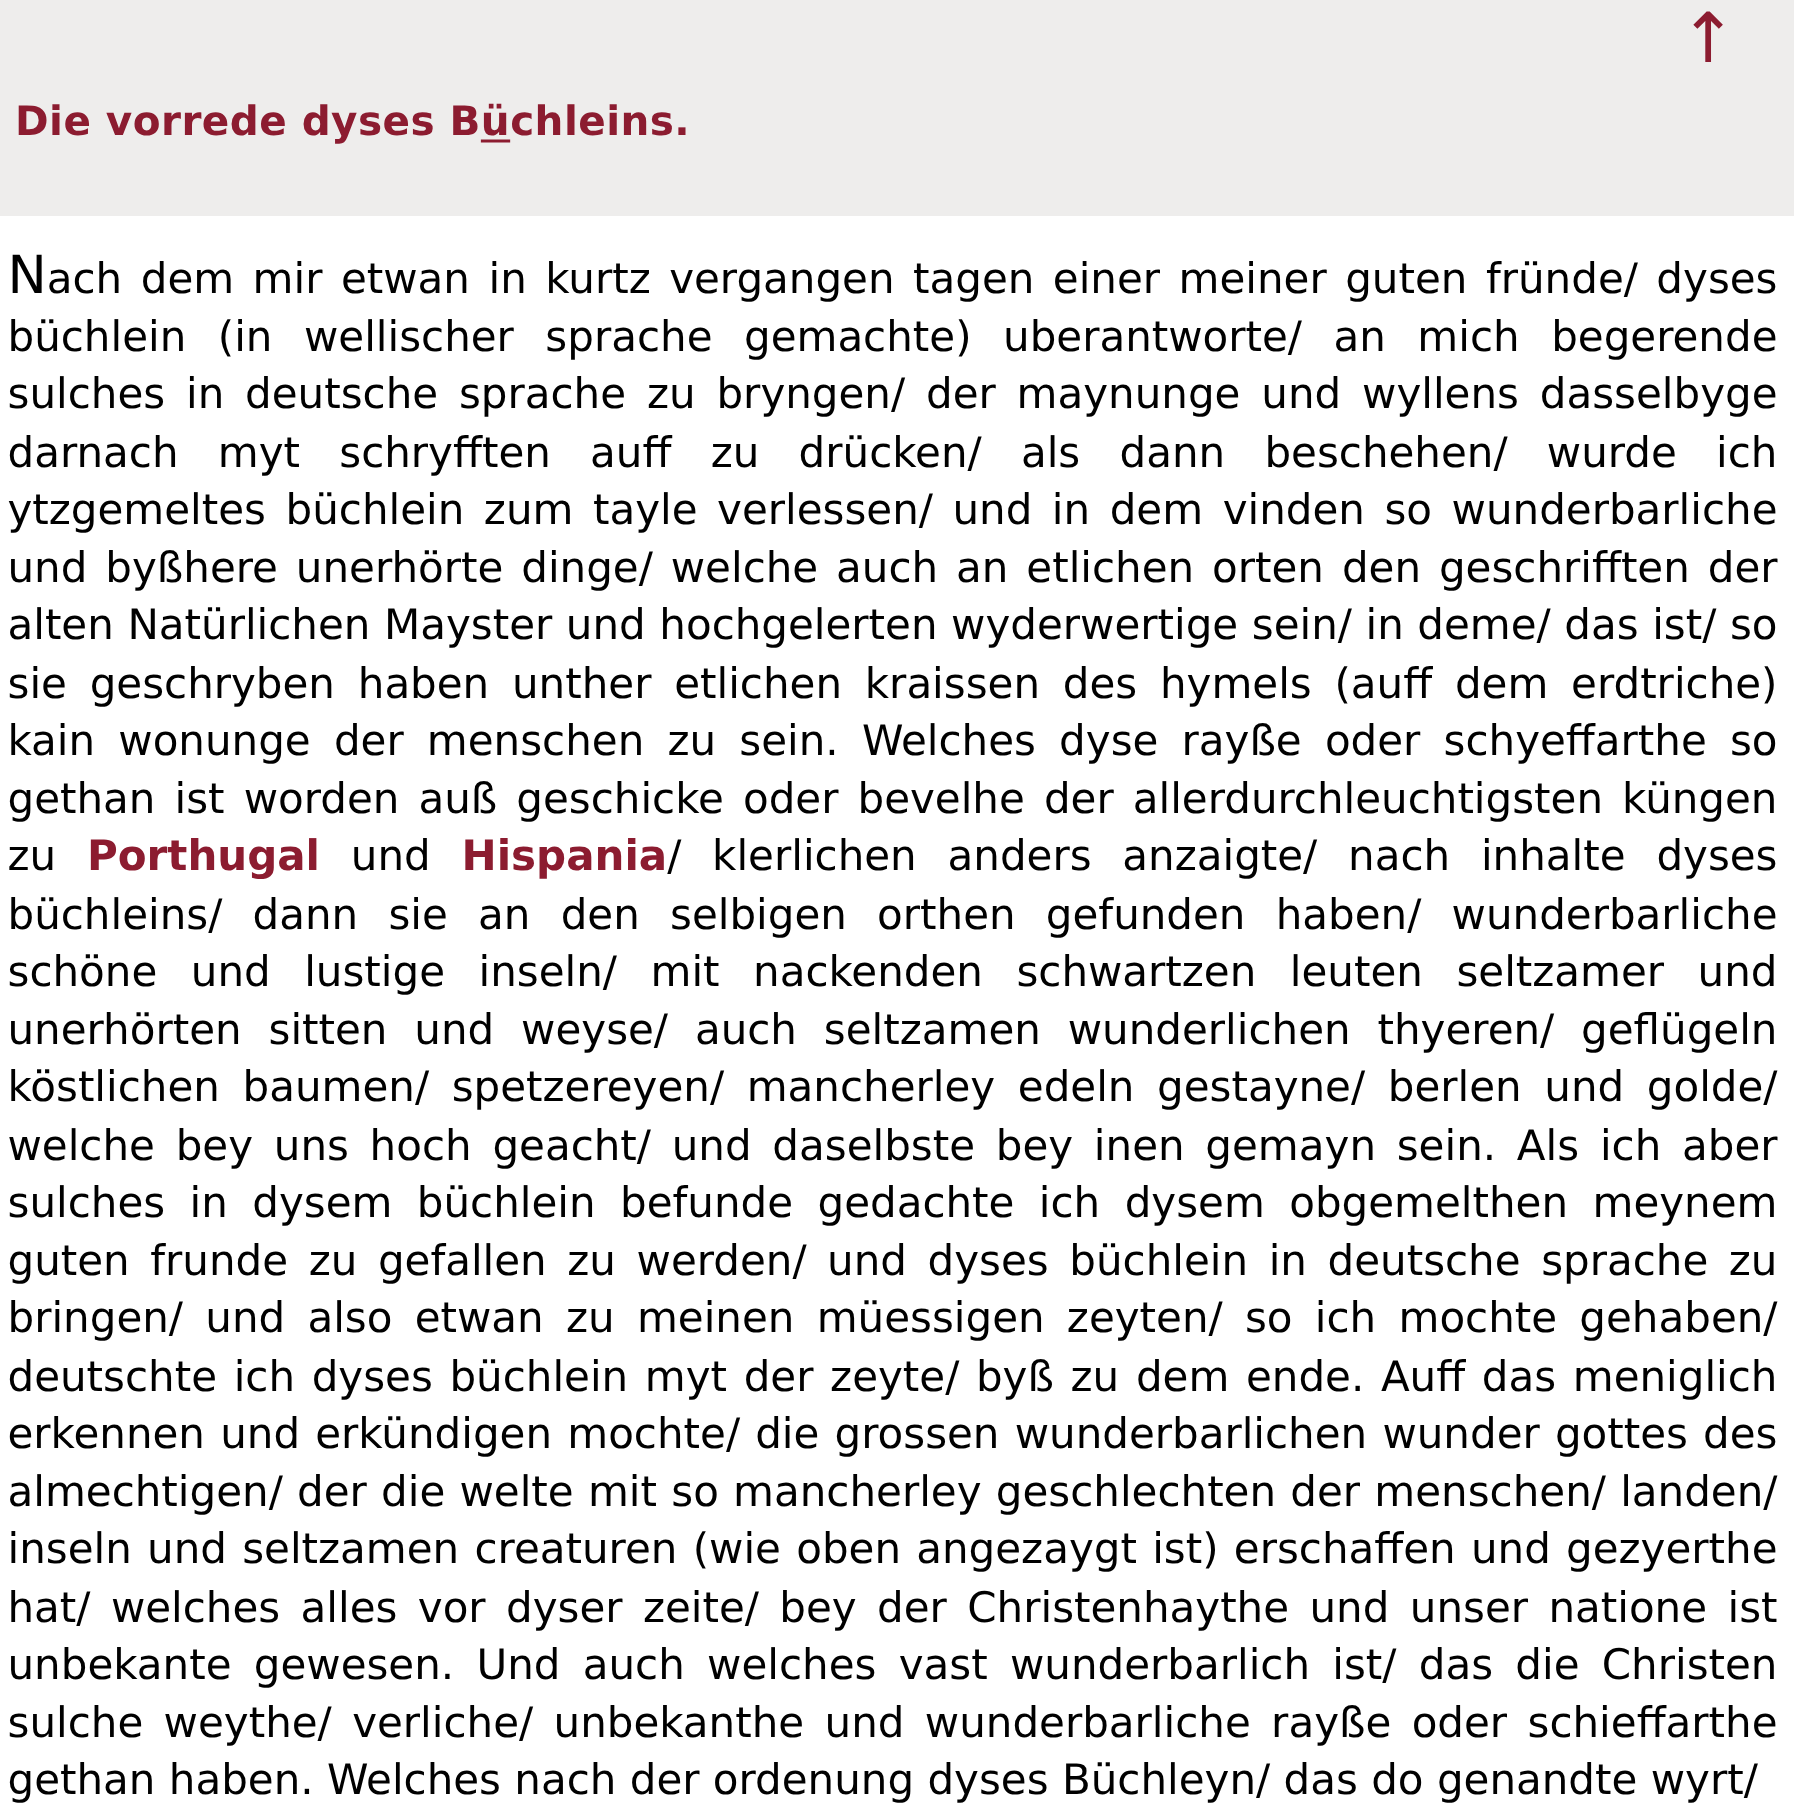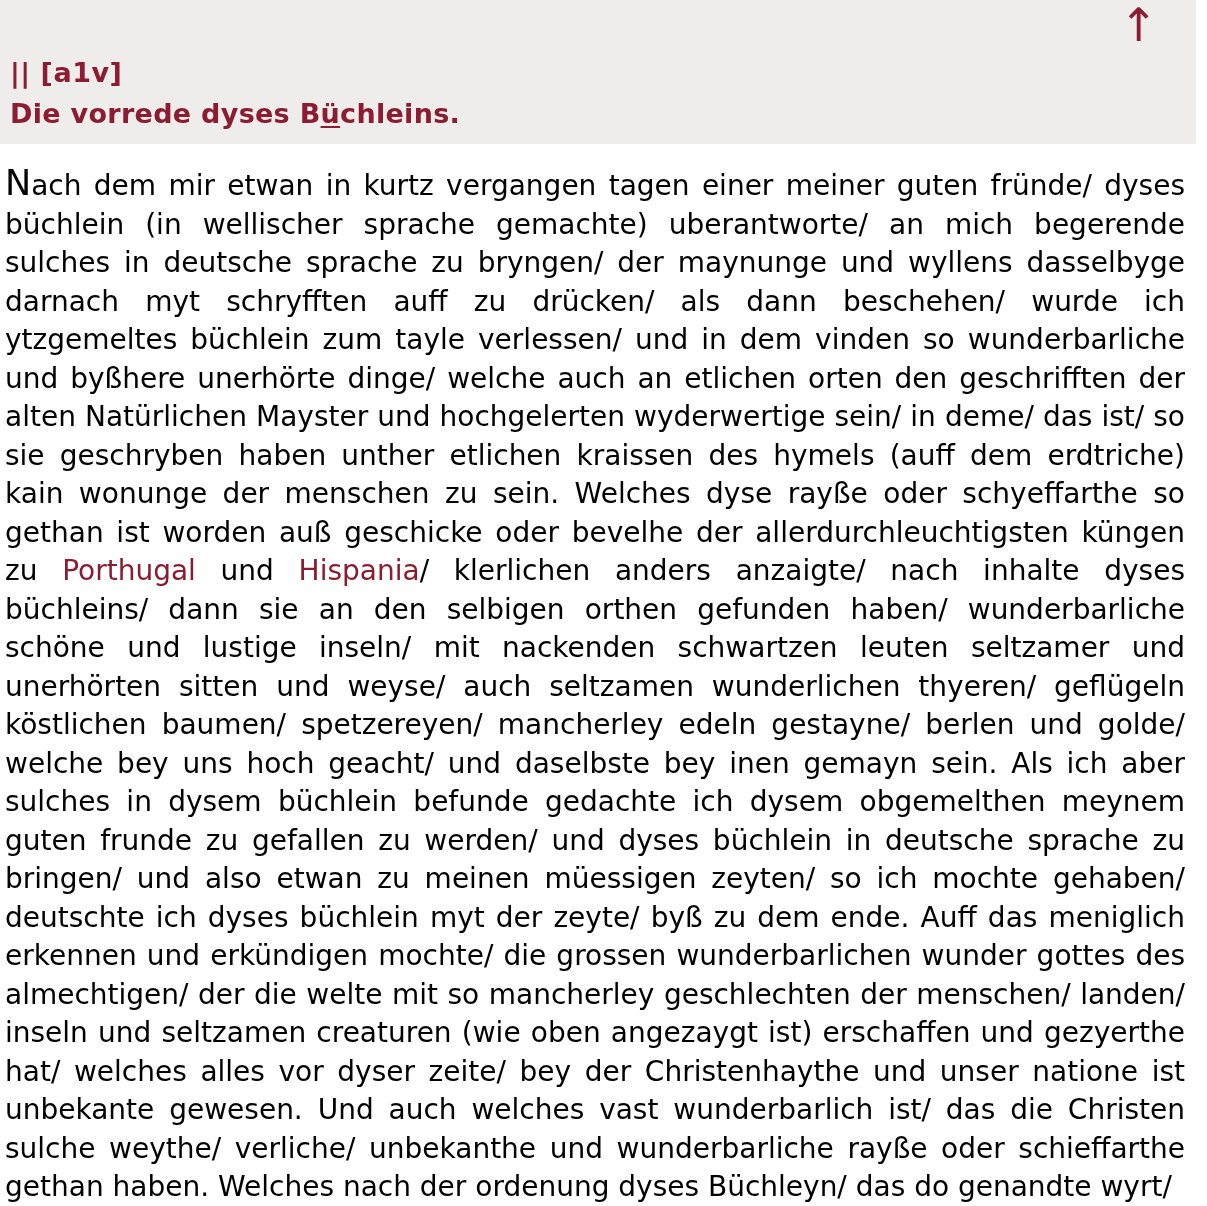--- a/index.html
+++ b/index.html
@@ -34,25 +34,24 @@
     font-size:27px;line-height:1.2;letter-spacing:0.3px;
   }
   .title .u{text-decoration:underline;text-underline-offset:3px;}
   .body-text{
     margin:23px 22px 0 5px;
     text-align:justify;
     font-size:28px;line-height:38.5px;
   }
   .seg-n{font-style:normal;}
   .seg-i{}
-  .seg-a{color:var(--accent);text-decoration:none;cursor:pointer;}
+  .seg-a{color:var(--accent);text-decoration:none;cursor:pointer;font-weight:bold;}
   .seg-init{font-size:35px;line-height:0;}
 </style>
 </head>
 <body>
 
 <div class="header">
   <div class="back-top">↑</div>
-  <div class="marker">|| [a1v]</div>
   <h1 class="title"><span>Die vorrede dyses B</span><span class="u">ü</span><span>chleins.</span></h1>
 </div>
 
 <p class="body-text"><span class="seg-init">N</span><span class="seg-n">ach dem mir etwan in kurtz vergang</span><span class="seg-i">en</span><span class="seg-n"> tagen einer meiner gut</span><span class="seg-i">en</span><span class="seg-n"> fründe/ dyses büchlein (in wellischer sprache gemachte) uberantworte/ an mich beger</span><span class="seg-i">en</span><span class="seg-n">de sulches in deutsche sprache zu bryngen/ der maynunge und wyllens dasselbyge darnach myt schryfften auff zu drücken/ als da</span><span class="seg-i">nn</span><span class="seg-n"> beschehen/ wurde ich ytzgemeltes büchlein zum tayle verlessen/ und in de</span><span class="seg-i">m</span><span class="seg-n"> vinden so wunderbarliche und byßhere unerhörte dinge/ welche auch an etlichen orten den geschrifften der alten Natürlichen Mayster und hochgelerten wyderwertige sein/ in deme/ das ist/ so sie geschryben haben unther etlichen kraissen des hymels (auff de</span><span class="seg-i">m</span><span class="seg-n"> erdtriche) kain wonunge der menschen zu sein. Welches dyse rayße oder schyeffarthe so gethan ist worden auß geschicke oder bevelhe der allerdurchleuchtigsten küngen zu </span><a class="seg-a" href="#">Porthugal</a><span class="seg-n"> und </span><a class="seg-a" href="#">Hispania</a><span class="seg-n">/ klerlichen anders anzaigte/ nach inhalte dyses büchleins/ da</span><span class="seg-i">nn</span><span class="seg-n"> sie an den selbigen orthen gefunden haben/ wunderbarliche schöne und lustige inseln/ mit nackenden schwartzen leuten seltzamer und unerhörten sitten und weyse/ auch seltzam</span><span class="seg-i">en</span><span class="seg-n"> wunderlichen thyeren/ geflügeln köstlichen baumen/ spetzereyen/ mancherley edeln gestayne/ berlen und golde/ welche bey uns hoch geacht/ und daselbste bey in</span><span class="seg-i">en</span><span class="seg-n"> gemayn sein. Als ich aber sulches in dysem büchlein befunde gedachte ich dysem obgemelthen meynem guten frunde zu gefallen zu werden/ und dyses büchlein in deutsche sprache zu bringen/ und also etwan zu meinen müessigen zeyten/ so ich mochte gehaben/ deutschte ich dyses büchlein myt der zeyte/ byß zu dem ende. Auff das meniglich erkennen und erkündig</span><span class="seg-i">en</span><span class="seg-n"> mochte/ die grossen wunderbarlich</span><span class="seg-i">en</span><span class="seg-n"> wunder gottes des almechtigen/ der die welte mit so mancherley geschlechten der menschen/ landen/ inseln und seltzam</span><span class="seg-i">en</span><span class="seg-n"> creaturen (wie oben angezaygt ist) erschaffen und gezyerthe hat/ welches alles vor dyser zeite/ bey der Christenhaythe und unser natione ist unbekante gewesen. Und auch welches vast wunderbarlich ist/ das die Christen sulche weythe/ verliche/ unbekanthe und wunderbarliche rayße oder schieffarthe gethan haben. Welches nach der ordenung dyses Büchleyn/ das do genandte wyrt/</span></p>
 
 </body></html>

